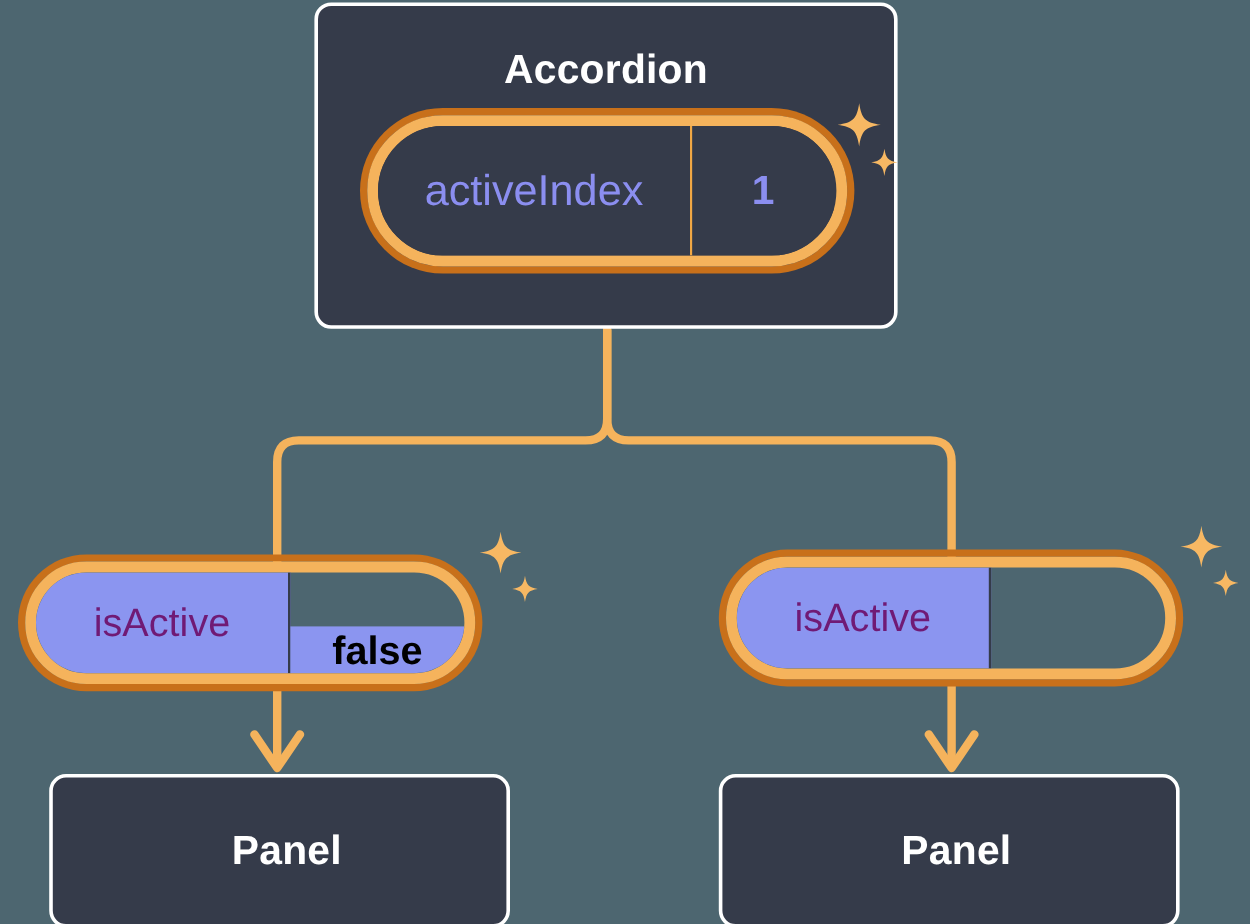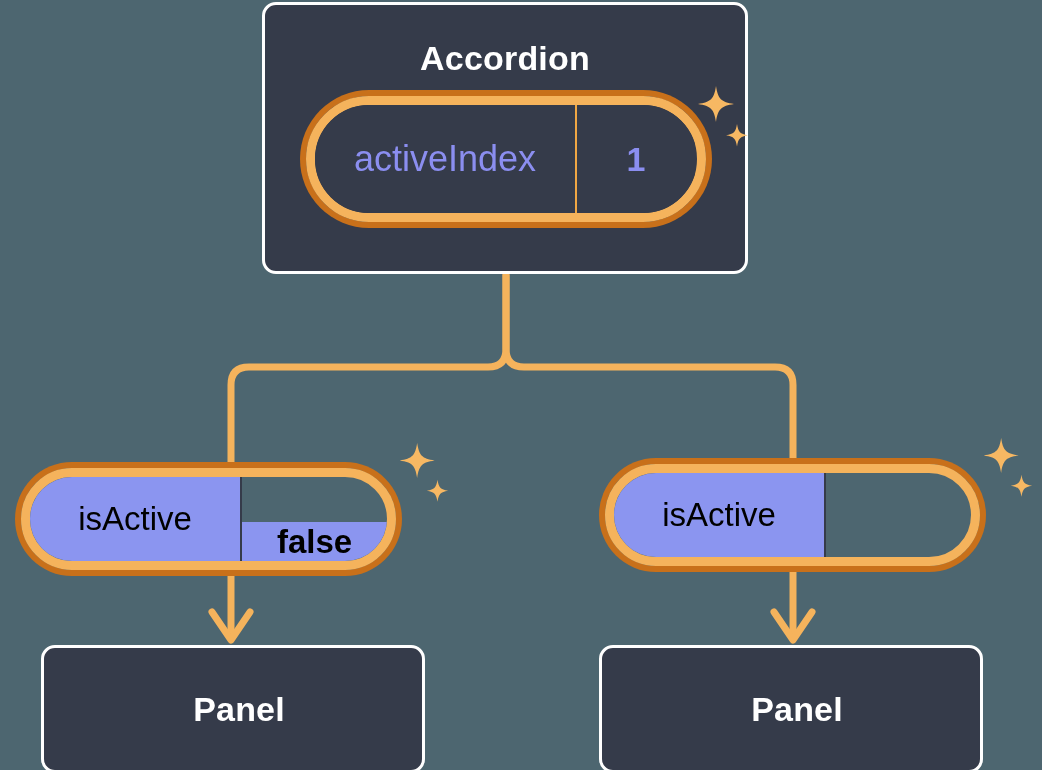--- a/index.html
+++ b/index.html
@@ -128,21 +128,21 @@
   }
 
   
   .pill-state .pill-cell { background: #8b95f0; }
   .pill-state {
     width: 375px;
     height: 102px;
   }
   .pill-state .pill-key {
     width: 212px;
-    color: #000000;
+    color: #701a75;
     font-size: 33px;
     border-right: 2px solid #353b4a;
   }
   .pill-state .pill-val {
     width: 145px;
     color: #000000;
     font-size: 33px;
     margin-top: 45px;
   }
   #pill-false-wrap { left: 21px;  top: 468px; }

